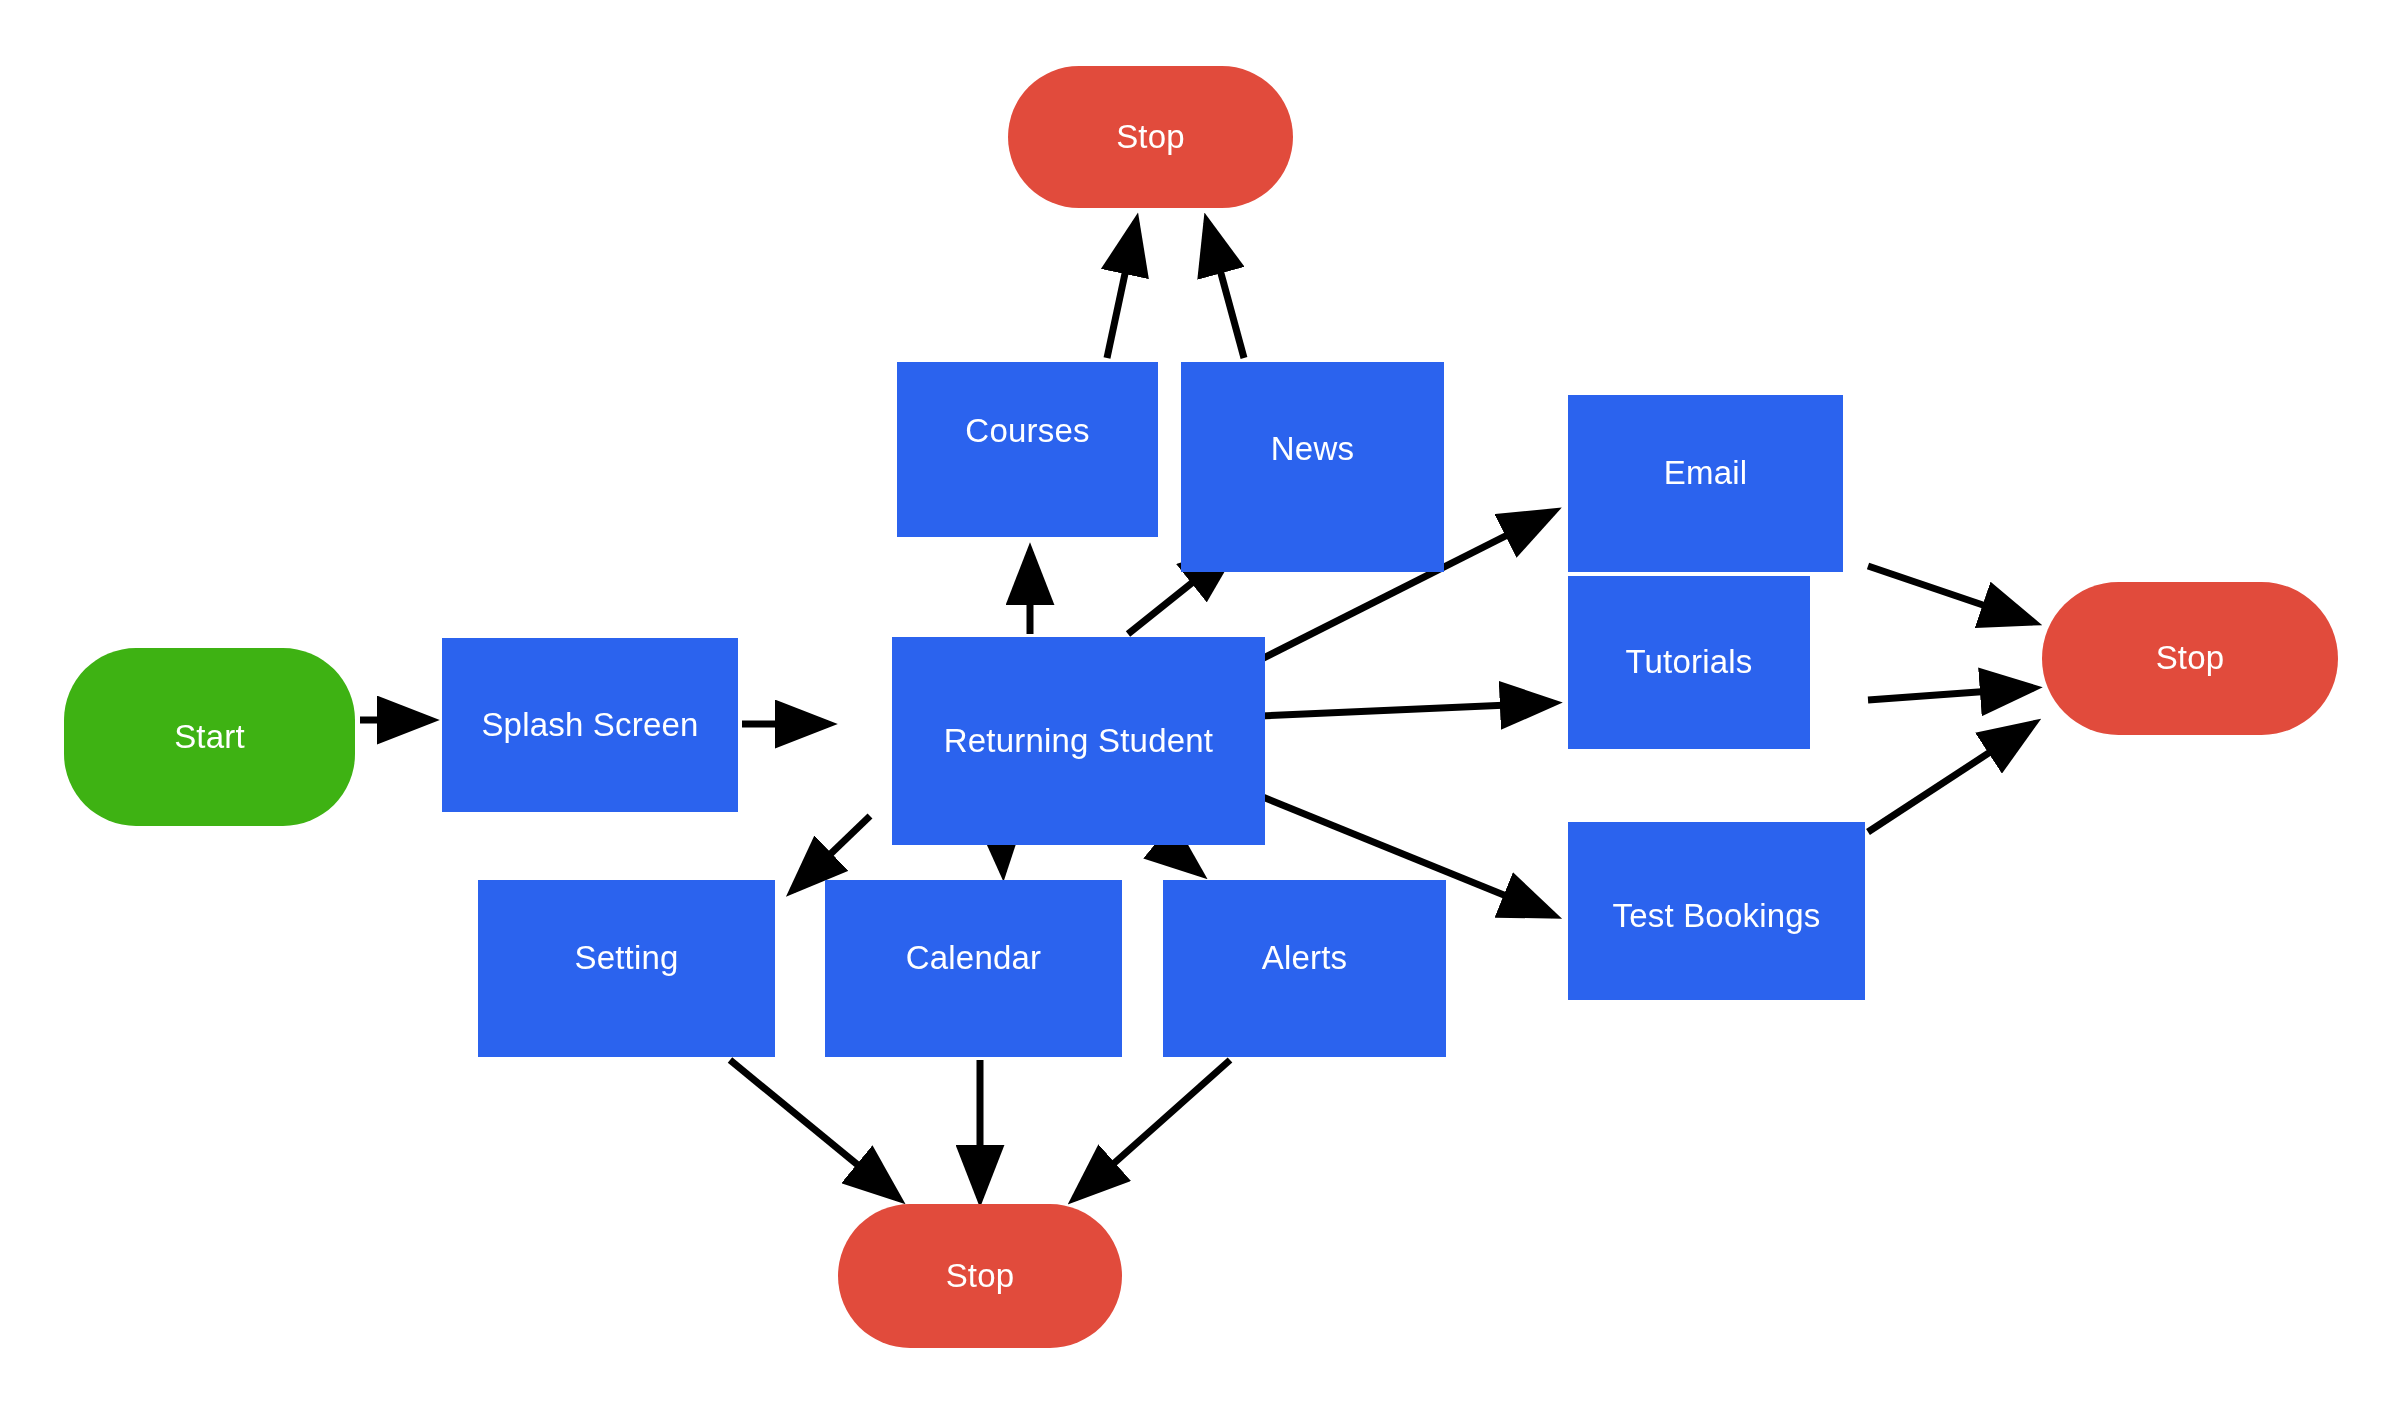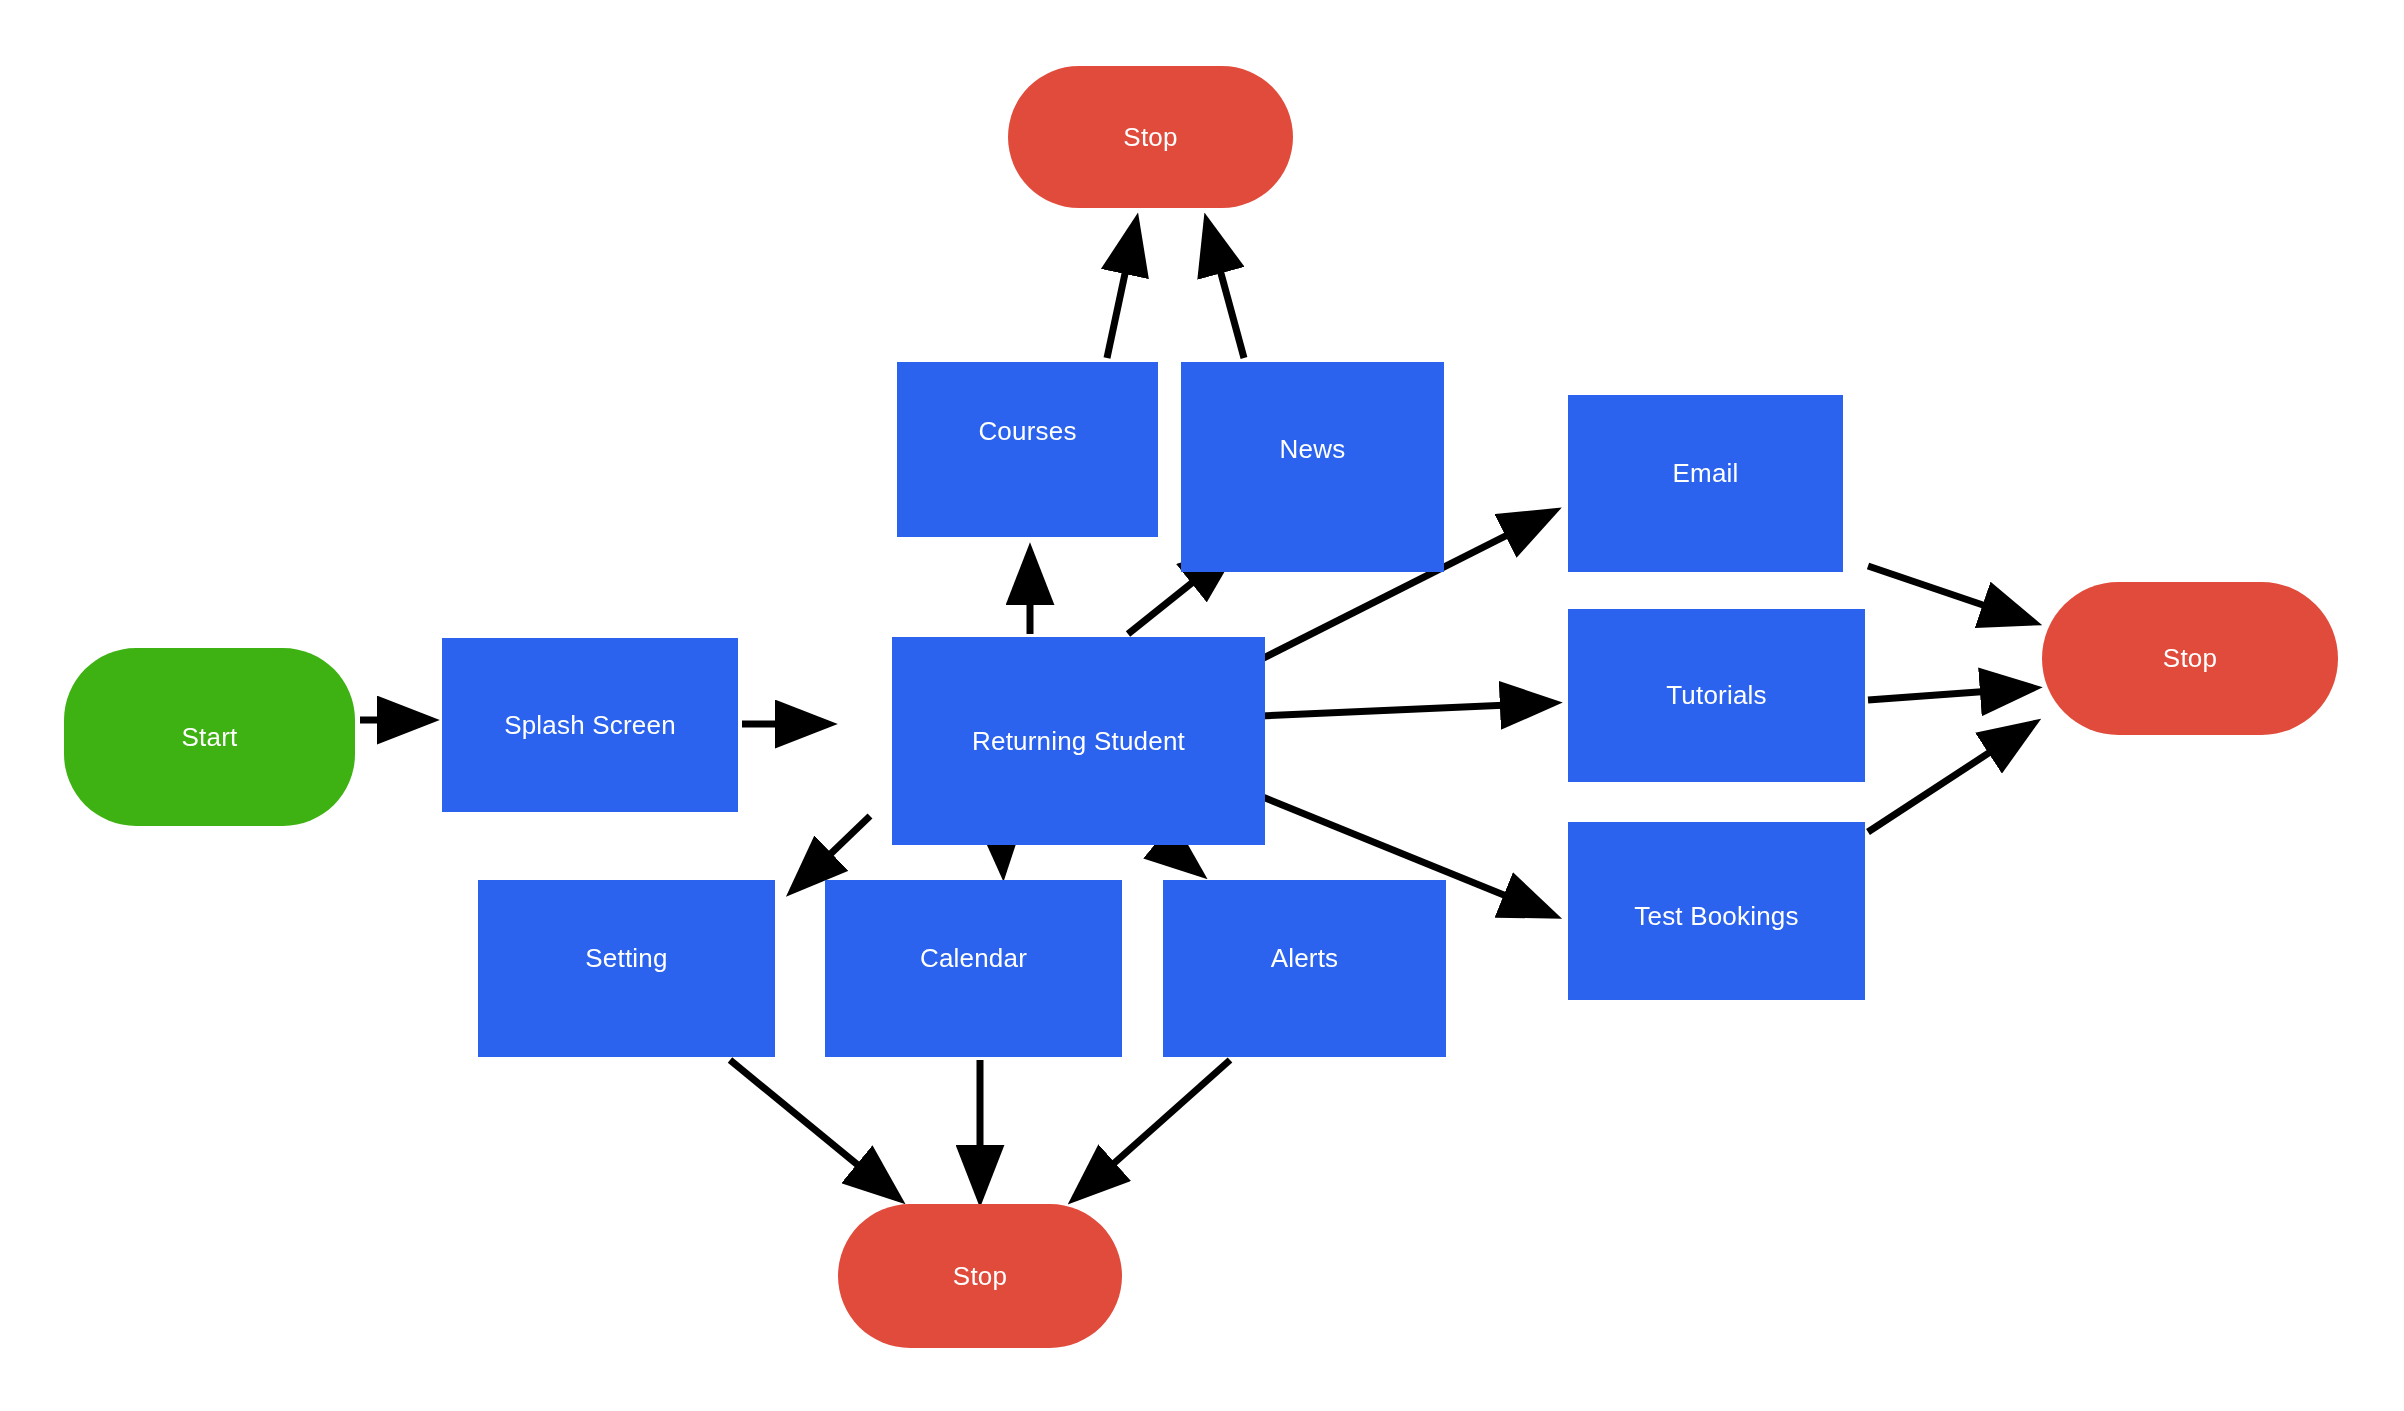--- a/index.html
+++ b/index.html
@@ -26,21 +26,21 @@
     z-index: 1;
   }
   .node {
     position: absolute;
     z-index: 2;
     display: flex;
     align-items: center;
     justify-content: center;
     box-sizing: border-box;
     color: #ffffff;
-    font-size: 26px;
+    font-size: 33px;
     font-weight: 400;
     letter-spacing: 0.2px;
     line-height: 1.1;
     text-align: center;
     user-select: none;
   }
   .node.process {
     background: #2B63EE;
     border-radius: 0;
   }
@@ -103,21 +103,21 @@
       </div>
       <div class="node process" style="left: 1181px; top: 362px; width: 263px; height: 210px;">
         <span class="label" style="position: relative; top: -18px;">News</span>
       </div>
       <div class="node terminator-stop" style="left: 1008px; top: 66px; width: 285px; height: 142px; border-radius: 71px;">
         <span class="label">Stop</span>
       </div>
       <div class="node process" style="left: 1568px; top: 395px; width: 275px; height: 177px;">
         <span class="label" style="position: relative; top: -10px;">Email</span>
       </div>
-      <div class="node process" style="left: 1568px; top: 609px; width: 297px; height: 173px;">
+      <div class="node process" style="left: 1568px; top: 576px; width: 242px; height: 173px;">
         <span class="label">Tutorials</span>
       </div>
       <div class="node process" style="left: 1568px; top: 822px; width: 297px; height: 178px;">
         <span class="label" style="position: relative; top: 5px;">Test Bookings</span>
       </div>
       <div class="node terminator-stop" style="left: 2042px; top: 582px; width: 296px; height: 153px; border-radius: 77px;">
         <span class="label">Stop</span>
       </div>
       <div class="node process" style="left: 478px; top: 880px; width: 297px; height: 177px;">
         <span class="label" style="position: relative; top: -10px;">Setting</span>

